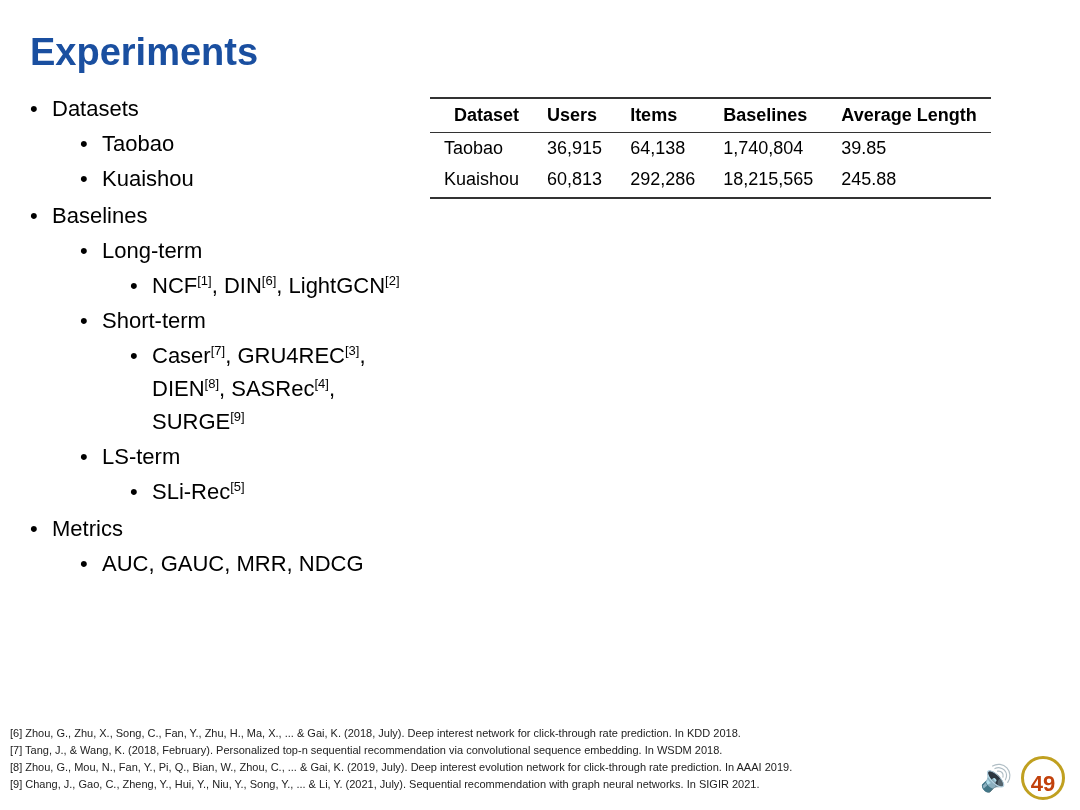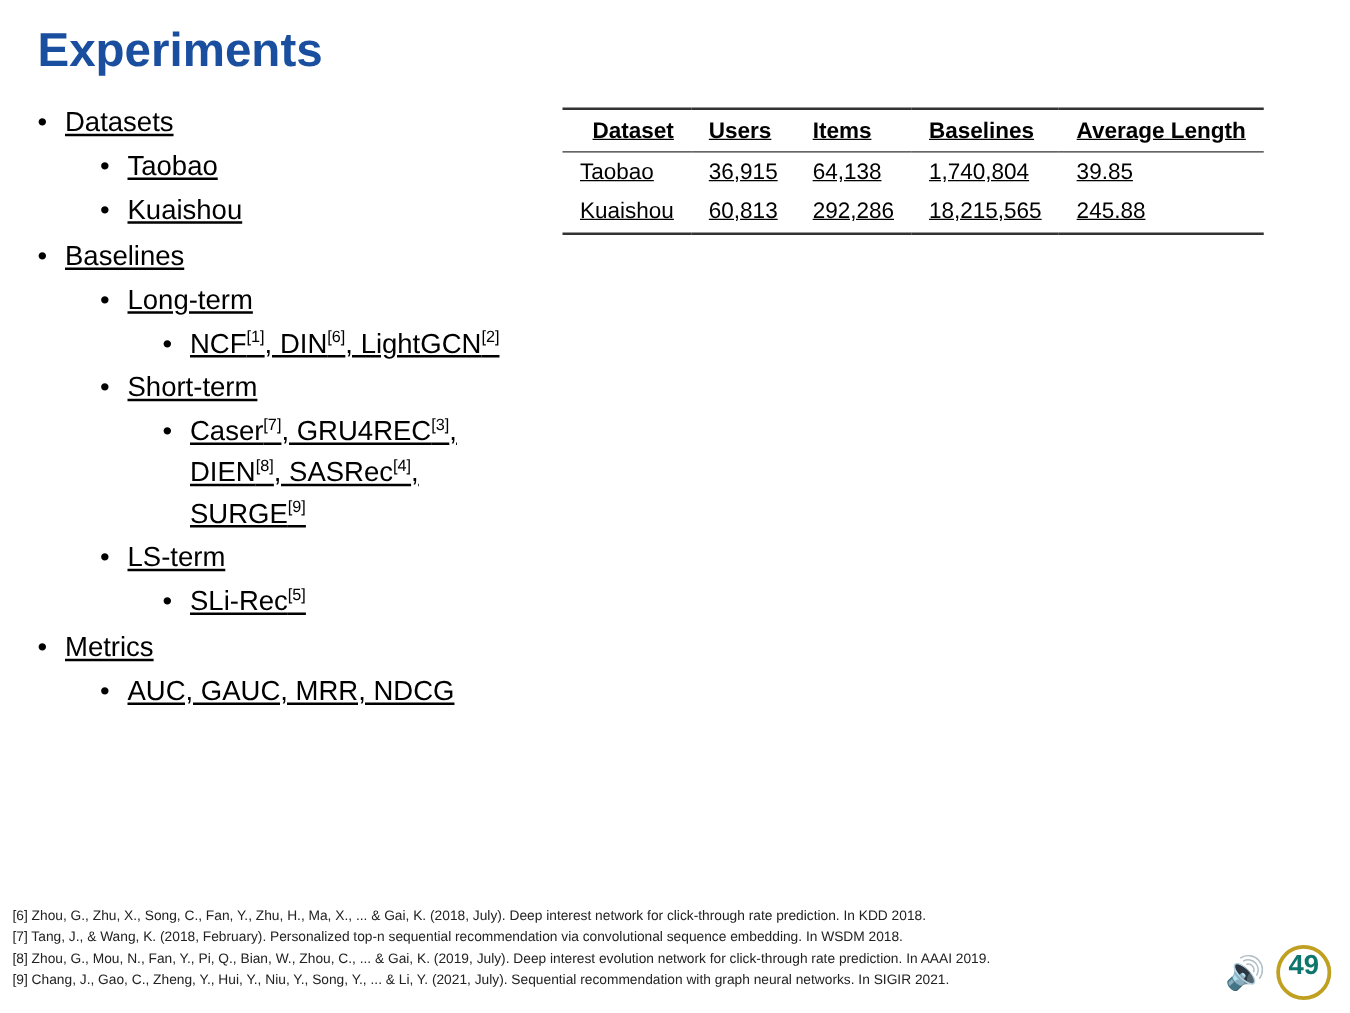--- a/index.html
+++ b/index.html
@@ -6,35 +6,33 @@
     body {
       width: 1080px;
       height: 810px;
       background: #ffffff;
       font-family: 'Segoe UI', Arial, sans-serif;
       position: relative;
       overflow: hidden;
     }
 
     .main-content {
-      padding: 20px 30px 10px 30px;
+      padding: 31px 30px 10px 30px;
     }
 
     .page-title {
       font-size: 38px;
       font-weight: 800;
       color: #1a4fa0;
       margin-bottom: 18px;
     }
 
     .two-column {
       display: flex;
-      gap: 20px;
       align-items: flex-start;
-      text-decoration: underline;
     }
 
     .left-column {
       flex: 0 0 400px;
     }
 
     .right-column {
       flex: 1;
       padding-top: 5px;
     }
@@ -156,25 +154,25 @@
       align-items: center;
       gap: 8px;
     }
 
     .slide-num-circle {
       width: 44px;
       height: 44px;
       border: 3px solid #c0a020;
       border-radius: 50%;
       display: flex;
-      align-items: flex-start;
+      align-items: flex-end;
       justify-content: center;
       font-size: 22px;
       font-weight: bold;
-      color: #0f766e;
+      color: #c2410c;
     }
 
     .slide-audio-icon {
       font-size: 26px;
       color: #888;
     }
   </style>
 </head>
 <body>
 

